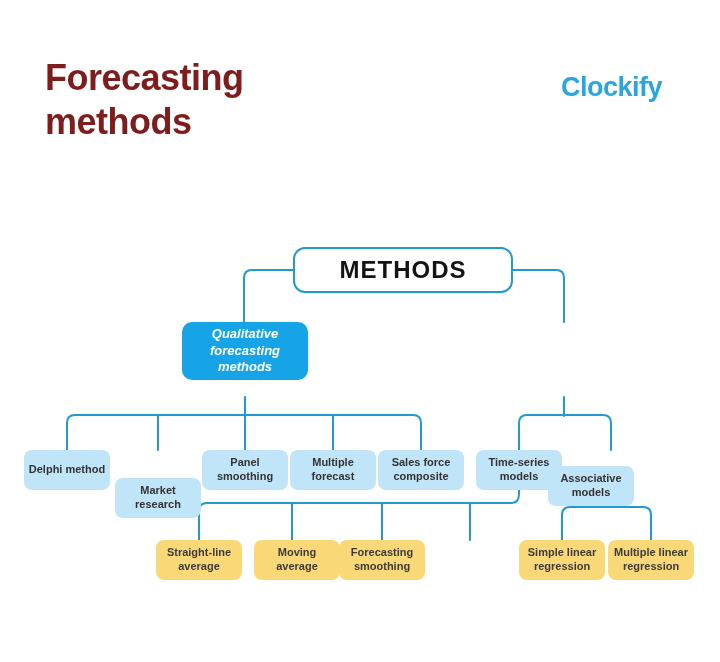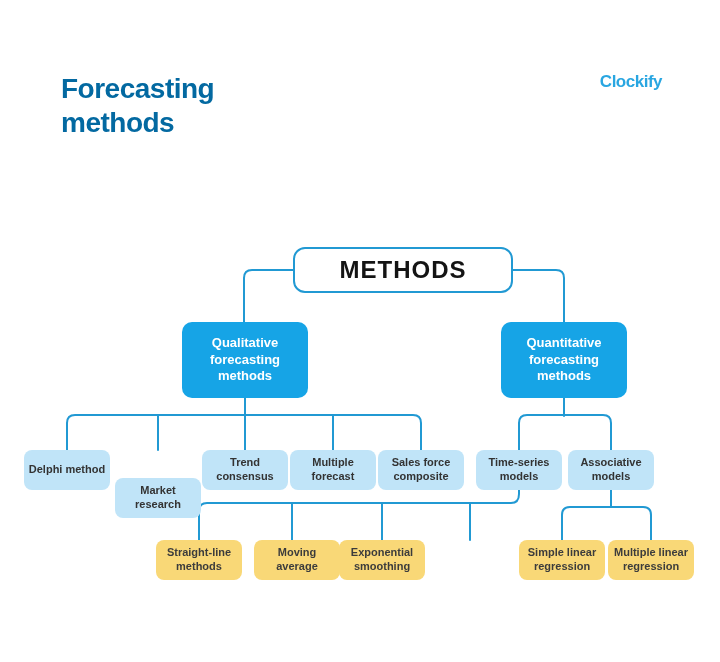--- a/index.html
+++ b/index.html
@@ -12,32 +12,32 @@
     position: relative;
     width: 720px;
     height: 662px;
     background: #ffffff;
     overflow: hidden;
   }
   .title {
     position: absolute;
     left: 45px;
     top: 56px;
-    margin: 16px;
-    font-size: 28px;
+    margin: 0;
+    font-size: 36px;
     line-height: 1.22;
     font-weight: 900;
     letter-spacing: -0.5px;
-    color: #0369a1;
+    color: #7f1d1d;
   }
   .logo {
     position: absolute;
     right: 58px;
     top: 72px;
-    font-size: 17px;
+    font-size: 27px;
     font-weight: 700;
     letter-spacing: -0.5px;
     color: var(--logo-blue, #29a6e1);
   }
   svg.connectors {
     position: absolute;
     left: 0;
     top: 0;
     width: 720px;
     height: 662px;
@@ -62,44 +62,45 @@
     width: 220px; height: 46px;
     background: #ffffff;
     border: 2.5px solid var(--line-blue, #2199d3);
     border-radius: 12px;
     font-size: 24px;
     font-weight: 800;
     letter-spacing: 1px;
     color: #141414;
   }
   .node-branch {
-    width: 126px; height: 76px;
+    width: 126px; height: 58px;
     top: 322px;
     background: var(--brand-blue, #16a4e6);
     border-radius: 10px;
     color: #ffffff;
     font-size: 13px;
     line-height: 1.3;
     padding: 0 26px;
+    font-style: italic;
   }
   .node-branch.qual { left: 182px; }
   .node-branch.quant { left: 501px; }
   .leaf {
     width: 86px; height: 40px;
     border-radius: 8px;
     font-size: 11px;
     line-height: 1.25;
     padding: 0 4px;
     color: #333333;
   }
   .leaf.blue { top: 450px; background: var(--light-blue, #c0e4f8); }
   .leaf.yellow { top: 540px; background: var(--yellow, #f9d877); color: #3c3c3c; }
   .p0 { left: 24px; }  .p1 { left: 115px; margin-top: 28px; } .p2 { left: 202px; }
   .p3 { left: 290px; } .p4 { left: 378px; } .p5 { left: 476px; }
-  .p6 { left: 568px; }
+  .p6 { left: 548px; margin-top: 16px; }
   .y0 { left: 156px; } .y1 { left: 254px; } .y2 { left: 339px; }
   .y3 { left: 427px; } .y4 { left: 519px; } .y5 { left: 608px; }
 </style>
 </head>
 <body>
 
 <div class="canvas">
 
   <h1 class="title"><span>Forecasting</span><br><span>methods</span></h1>
 
@@ -118,29 +119,28 @@
     <path d="M292 503 V540"></path>
     <path d="M382 503 V540"></path>
     <path d="M470 503 V540"></path>
     <path d="M611 490 V507"></path>
     <path d="M562 540 V515 Q562 507 570 507 H643 Q651 507 651 515 V540"></path>
   </svg>
 
   <div class="node node-root">METHODS</div>
 
   <div class="node node-branch qual">Qualitative forecasting methods</div>
-  <div class="node node-branch quant">Quantitative forecasting methods</div>
 
   <div class="node leaf blue p0">Delphi method</div>
   <div class="node leaf blue p1">Market research</div>
-  <div class="node leaf blue p2">Trend consensus</div>
+  <div class="node leaf blue p2">Panel smoothing</div>
   <div class="node leaf blue p3">Multiple forecast</div>
   <div class="node leaf blue p4">Sales force composite</div>
   <div class="node leaf blue p5">Time-series models</div>
   <div class="node leaf blue p6">Associative models</div>
 
-  <div class="node leaf yellow y0">Straight-line methods</div>
+  <div class="node leaf yellow y0">Straight-line average</div>
   <div class="node leaf yellow y1">Moving average</div>
-  <div class="node leaf yellow y2">Exponential smoothing</div>
+  <div class="node leaf yellow y2">Forecasting smoothing</div>
   <div class="node leaf yellow y5">Multiple linear regression</div>
   <div class="node leaf yellow y4">Simple linear regression</div>
 
 </div>
 
 </body></html>

